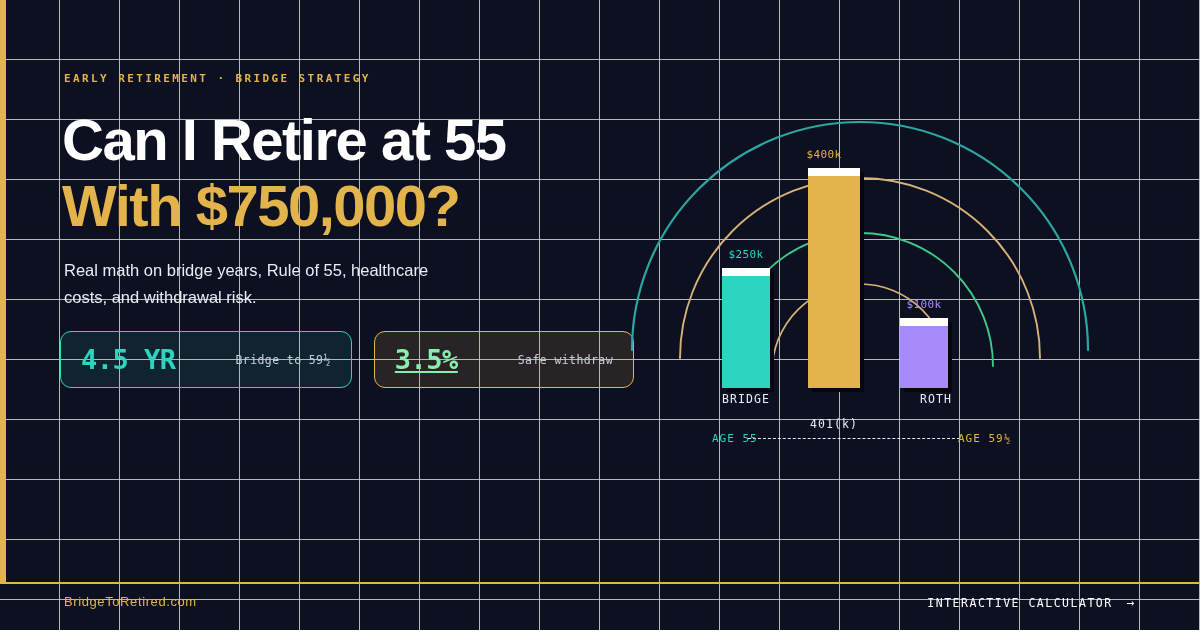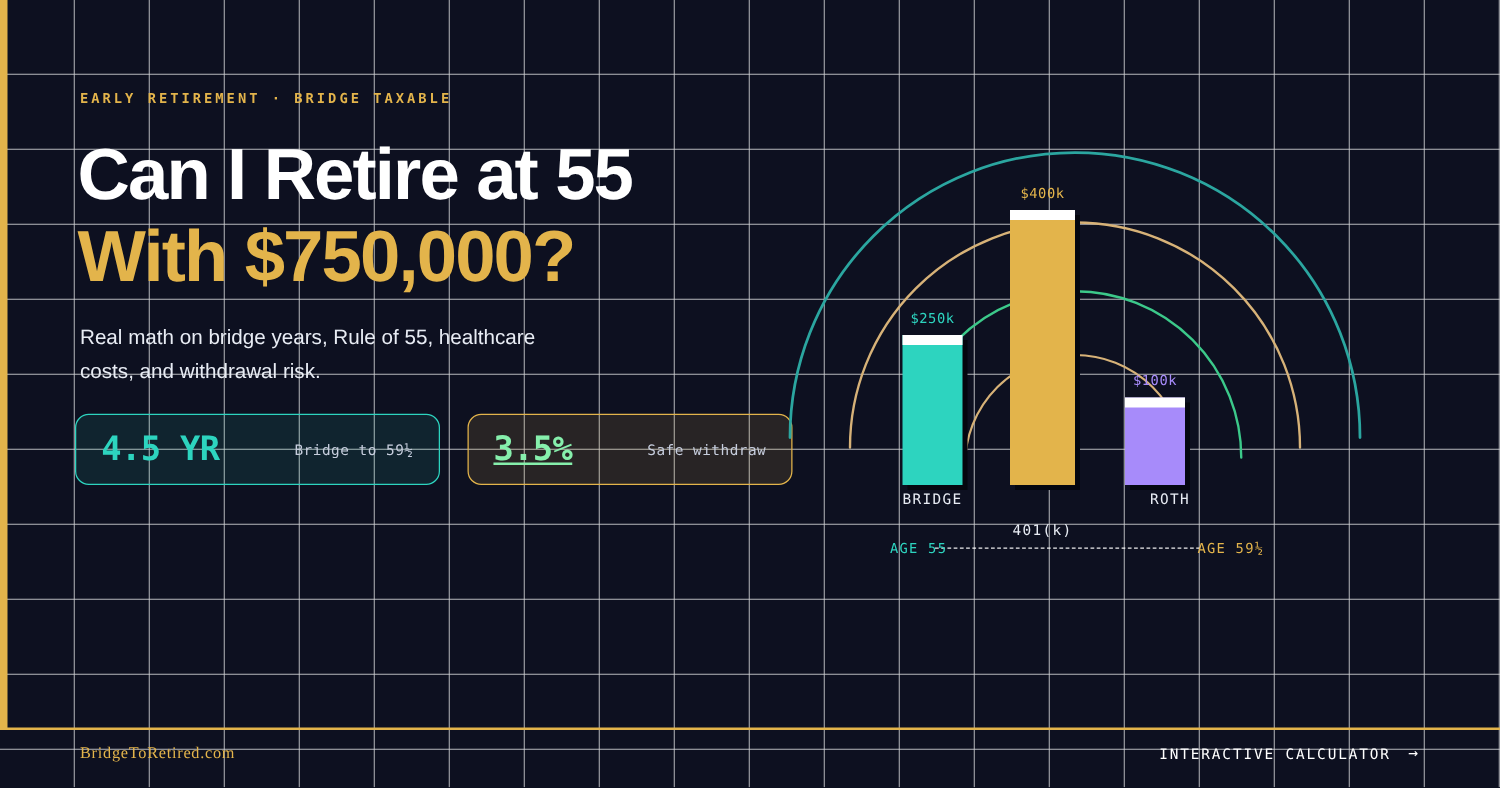--- a/index.html
+++ b/index.html
@@ -174,21 +174,21 @@
     font-size:11px;
     letter-spacing:1px;
     white-space:nowrap;
   }
   #age-start { left:112px; color:#2dd4bf; }
   #age-end   { left:358px; color:#e3b44b; }
 
   
   #footer-site {
     position:absolute; left:64px; top:594px;
-    font-family:Liberation Serif, serif;
+    font-family:Liberation Sans, sans-serif;
     font-size:13px;
     color:#e3b44b;
     letter-spacing:0.6px;
     white-space:nowrap;
   }
   #footer-cta {
     position:absolute; right:64px; top:595px;
     display:flex; align-items:center; gap:14px;
     font-family:"DejaVu Sans Mono", monospace;
     font-size:11.5px;
@@ -201,21 +201,21 @@
 </style>
 </head>
 <body>
 
 <div id="stage">
 
   <div id="grid"></div>
   <div id="accent-bar"></div>
   <div id="footer-rule"></div>
 
-  <div id="eyebrow">EARLY RETIREMENT  ·  BRIDGE TAXABLE</div>
+  <div id="eyebrow">EARLY RETIREMENT  ·  BRIDGE STRATEGY</div>
   <h1 id="title-1">Can I Retire at 55</h1>
   <h1 id="title-2">With $750,000?</h1>
   <p id="subtitle">Real math on bridge years, Rule of 55, healthcare costs, and withdrawal risk.</p>
 
   <div id="badges">
     <div class="badge teal">
       <span class="badge-value">4.5 YR</span>
       <span class="badge-label">Bridge to 59½</span>
     </div>
     <div class="badge gold">
@@ -243,21 +243,21 @@
     </div>
     <div class="bar-value" style="left:146px; top:128px; color:#2dd4bf;">$250k</div>
     <div class="bar-name" style="left:146px; top:272px;">BRIDGE</div>
 
     <div class="bar-group" style="left:208px; top:48px; width:52px; height:220px;">
       <div class="bar-shadow"></div>
       <div class="bar-body" style="background:#e3b44b;">
         <div class="bar-cap"></div>
       </div>
     </div>
-    <div class="bar-value" style="left:234px; top:28px; color:#e3b44b;">$400k</div>
+    <div class="bar-value" style="left:224px; top:28px; color:#e3b44b;">$400k</div>
     <div class="bar-name" style="left:234px; top:272px;margin-top:25px;">401(k)</div>
 
     <div class="bar-group" style="left:300px; top:198px; width:48px; height:70px;">
       <div class="bar-shadow"></div>
       <div class="bar-body" style="background:#a78bfa;">
         <div class="bar-cap"></div>
       </div>
     </div>
     <div class="bar-value" style="left:324px; top:178px; color:#a78bfa;">$100k</div>
     <div class="bar-name" style="left:336px; top:272px;">ROTH</div>

